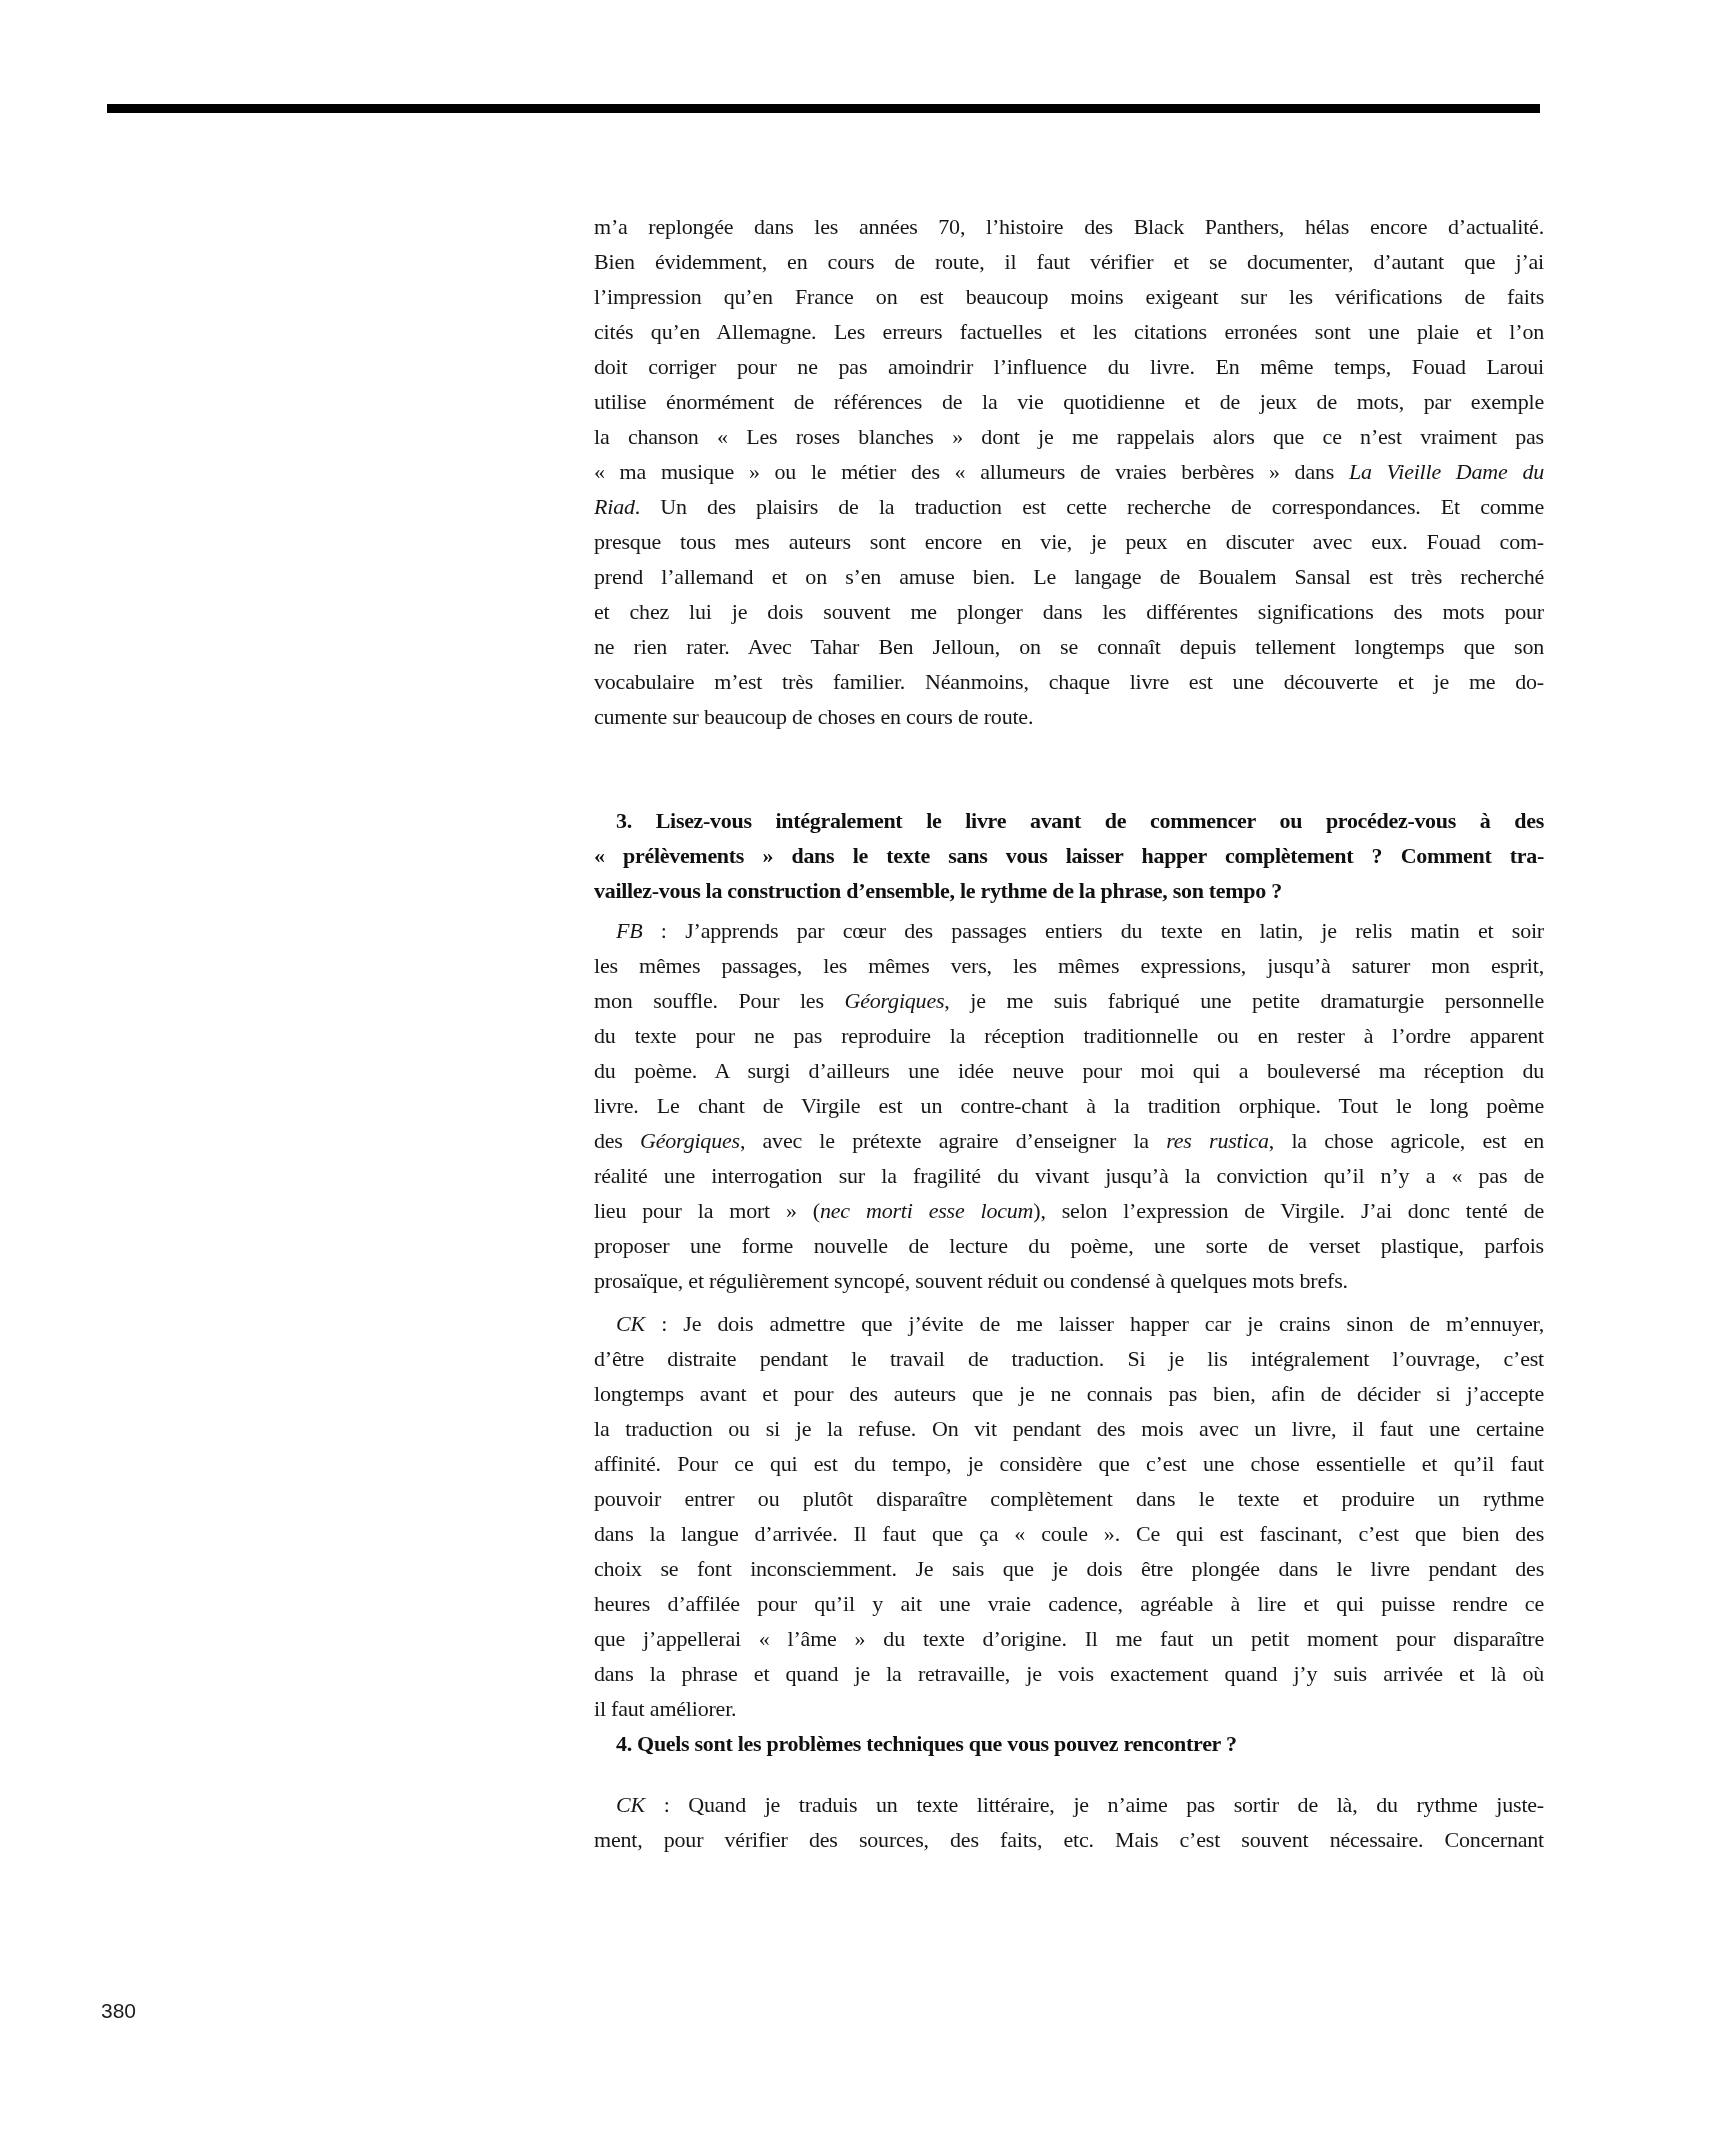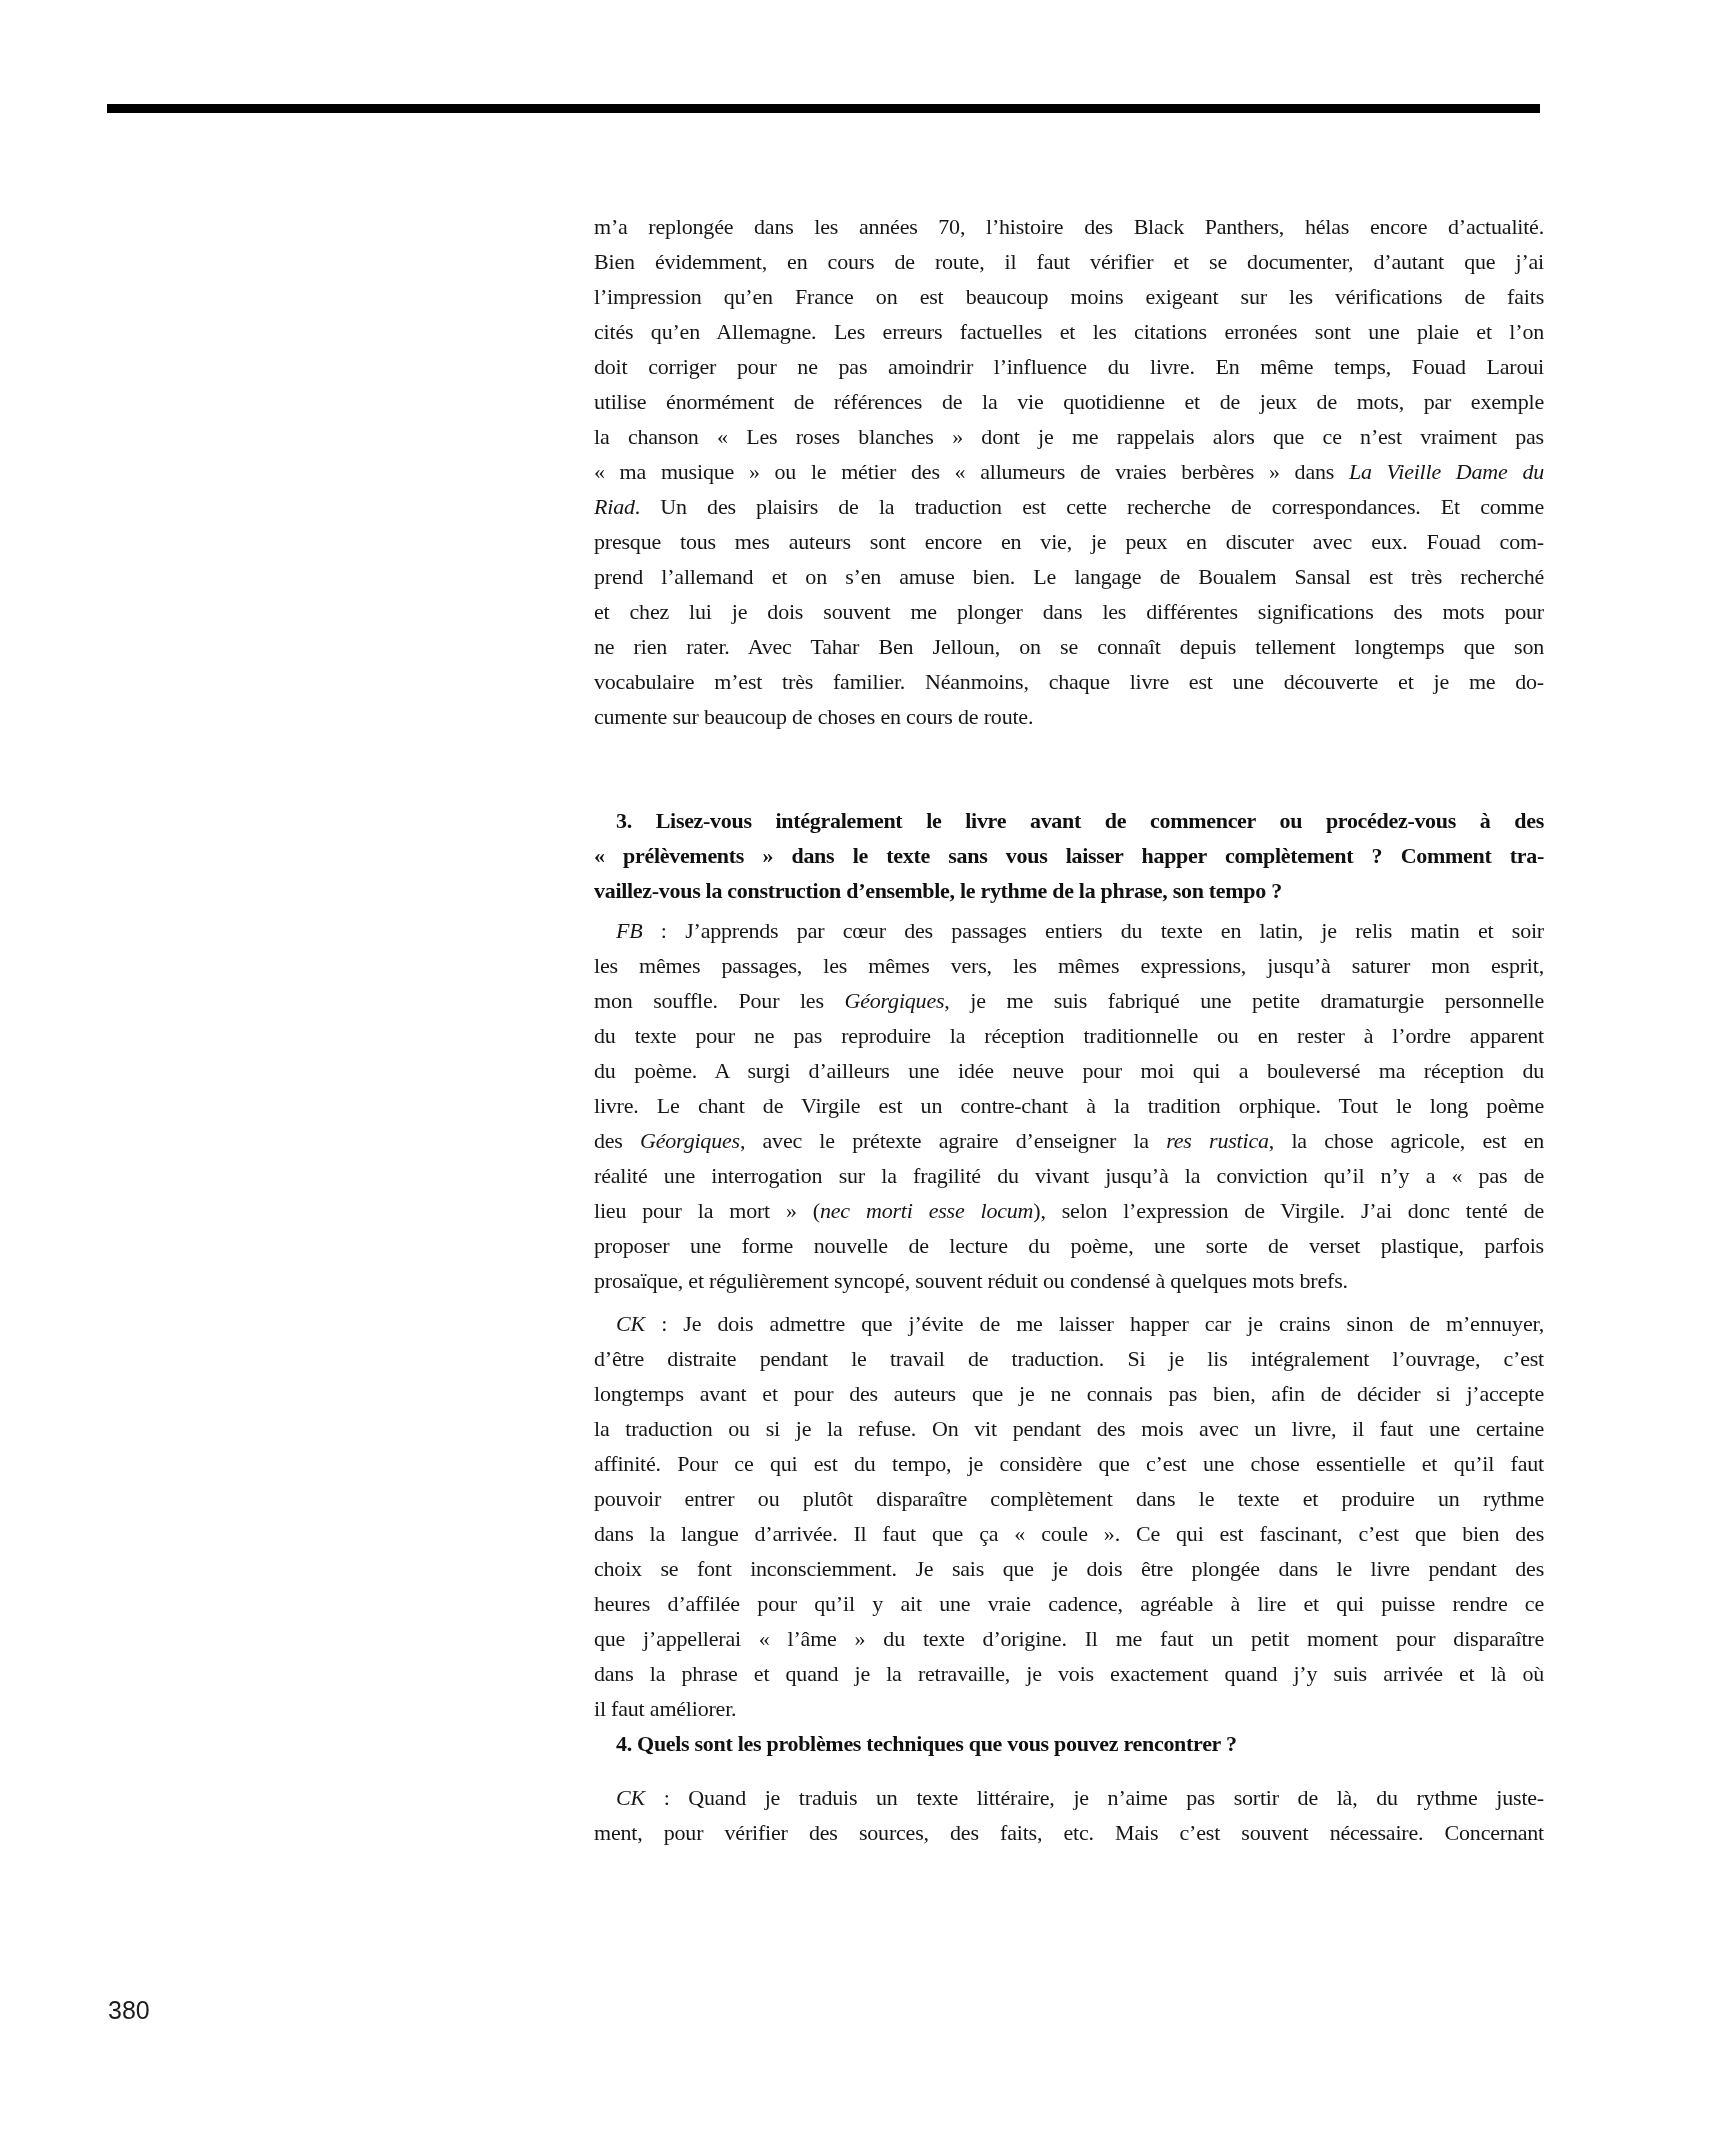--- a/index.html
+++ b/index.html
@@ -27,42 +27,42 @@
     position: absolute;
     left: 594px;
     top: 209px;
     width: 950px;
   }
   .block { margin: 0; }
   .block:nth-child(2) { margin-top: 69px; }  
   .block:nth-child(3) { margin-top: 5px; }  
   .block:nth-child(4) { margin-top: 8px; }  
   .block:nth-child(5) { }  
-  .block:nth-child(6) { margin-top: 19px; }  
+  .block:nth-child(6) { margin-top: 26px; }  
   .line {
     height: 35px;
     line-height: 35px;
     font-size: 22px;
     letter-spacing: -0.2px;
     overflow: hidden;
     white-space: normal;
     text-align: left;
   }
   
   .line.j { text-align: justify; }
   .line.j::after { content: ""; display: inline-block; width: 100%; height: 0; }
   .line.ind { text-indent: 22px; }
   .heading .line { font-weight: 700; letter-spacing: -0.3px; color: #101010; }
   .it { font-style: italic; }
   .page-number {
     position: absolute;
-    left: 108px;
+    left: 101px;
     top: 1997px;
     font-family: "Liberation Sans", "DejaVu Sans", sans-serif;
-    font-size: 25px;
+    font-size: 21px;
     line-height: 27.4px;
     color: #1c1c1c;
   }
 </style>
 </head>
 <body>
 
 <div class="top-rule"></div>
 
 <div class="text-column">

